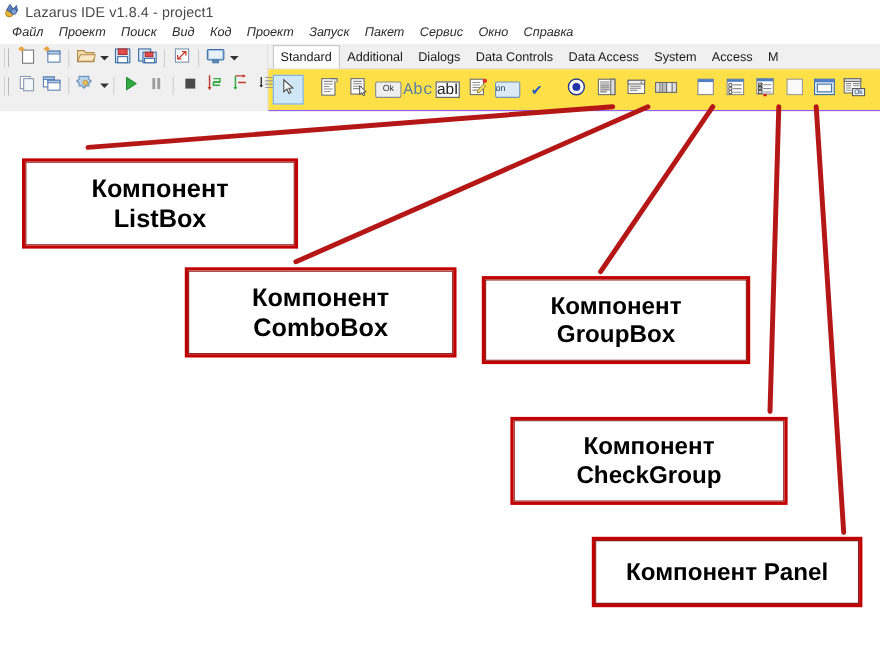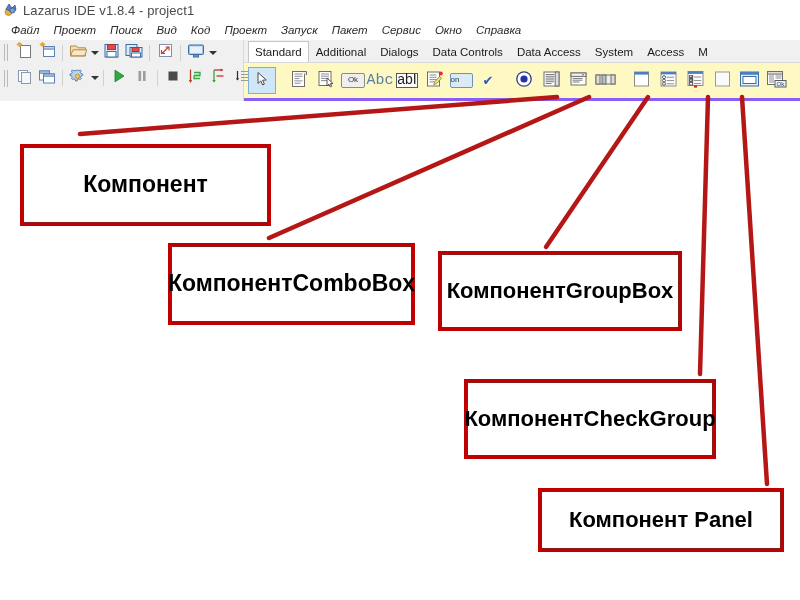--- a/index.html
+++ b/index.html
@@ -40,42 +40,42 @@
 
   
   .palette{flex:1;min-width:0;display:flex;flex-direction:column;background:#f0f0f0;}
   .tabstrip{height:22px;display:flex;align-items:flex-end;background:#f0f0f0;
             border-bottom:1px solid #d9d9d9;padding-left:4px;overflow:hidden;}
   .ptab{font-size:11.5px;color:#1a1a1a;padding:3px 6px 3px 6px;white-space:nowrap;
         border:1px solid transparent;border-bottom:none;cursor:default;line-height:14px;}
   .ptab.active{background:#ffffff;border-color:#c6c6c6;border-bottom:1px solid #ffffff;
                margin-bottom:-1px;}
 
-  .paletterow{flex:1;display:flex;align-items:center;background:#fef9c3;padding-left:4px;gap:1px;
-              border-bottom:3px solid #8b5cf6;}
+  .paletterow{flex:1;display:flex;align-items:center;background:#fde047;padding-left:4px;gap:1px;
+              border-bottom:1px solid #8b5cf6;}
   .pbtn{width:26px;height:25px;display:flex;align-items:center;justify-content:center;flex:none;
         position:relative;cursor:default;}
   .pbtn.sel{background:#cfe7f7;border:1px solid #7aaede;}
   .pgap{width:8px;flex:none;}
 
   .okbtn{width:22px;height:13px;border:1px solid #8a8a8a;border-radius:2px;background:#efefef;
          font-size:8px;line-height:11px;text-align:center;color:#333;}
   .abclbl{font-size:15px;color:#5b7fa6;line-height:11px;font-family:Liberation Mono, monospace;}
   .editbox{width:20px;height:13px;border:1px solid #5a5a5a;background:#fff;font-size:14px;
            line-height:11px;text-align:center;color:#222;}
   .onbtn{width:21px;height:13px;border:1px solid #6d94b8;border-radius:2px;background:#dceaf6;
          font-size:8px;line-height:11px;color:#1b3a57;}
   .chk{font-size:13px;color:#2558c8;line-height:13px;}
 
   
   #overlay{position:absolute;left:0;top:0;width:800px;height:600px;pointer-events:none;}
 
   .callout{position:absolute;background:#ffffff;border:3px solid #c00000;
            box-shadow:0 0 0 1px #8b1a1a inset;
-           display:flex;align-items:center;justify-content:center;
+           display:flex;flex-direction:column;align-items:center;justify-content:center;
            font-weight:bold;color:#000;text-align:center;line-height:1.18;}
   .callout span{display:block;white-space:nowrap;}
 </style>
 </head>
 <body>
 
 <div id="ide">
 
   <div class="titlebar">
     <span class="title-icon">
@@ -486,20 +486,21 @@
     <line x1="80" y1="134" x2="557" y2="97"></line>
     <line x1="269" y1="238" x2="589" y2="97"></line>
     <line x1="546" y1="247" x2="648" y2="97"></line>
     <line x1="700" y1="374" x2="708" y2="97"></line>
     <line x1="767" y1="484" x2="742" y2="97"></line>
   </g>
 </svg>
 
 <div class="callout" style="left:20px;top:144px;width:245px;height:76px;font-size:23px;">
   <span>Компонент</span>
+  <span>ListBox</span>
 </div>
 
 <div class="callout" style="left:168px;top:243px;width:241px;height:76px;font-size:23px;">
   <span>Компонент</span>
   <span>ComboBox</span>
 </div>
 
 <div class="callout" style="left:438px;top:251px;width:238px;height:74px;font-size:22px;">
   <span>Компонент</span>
   <span>GroupBox</span>

